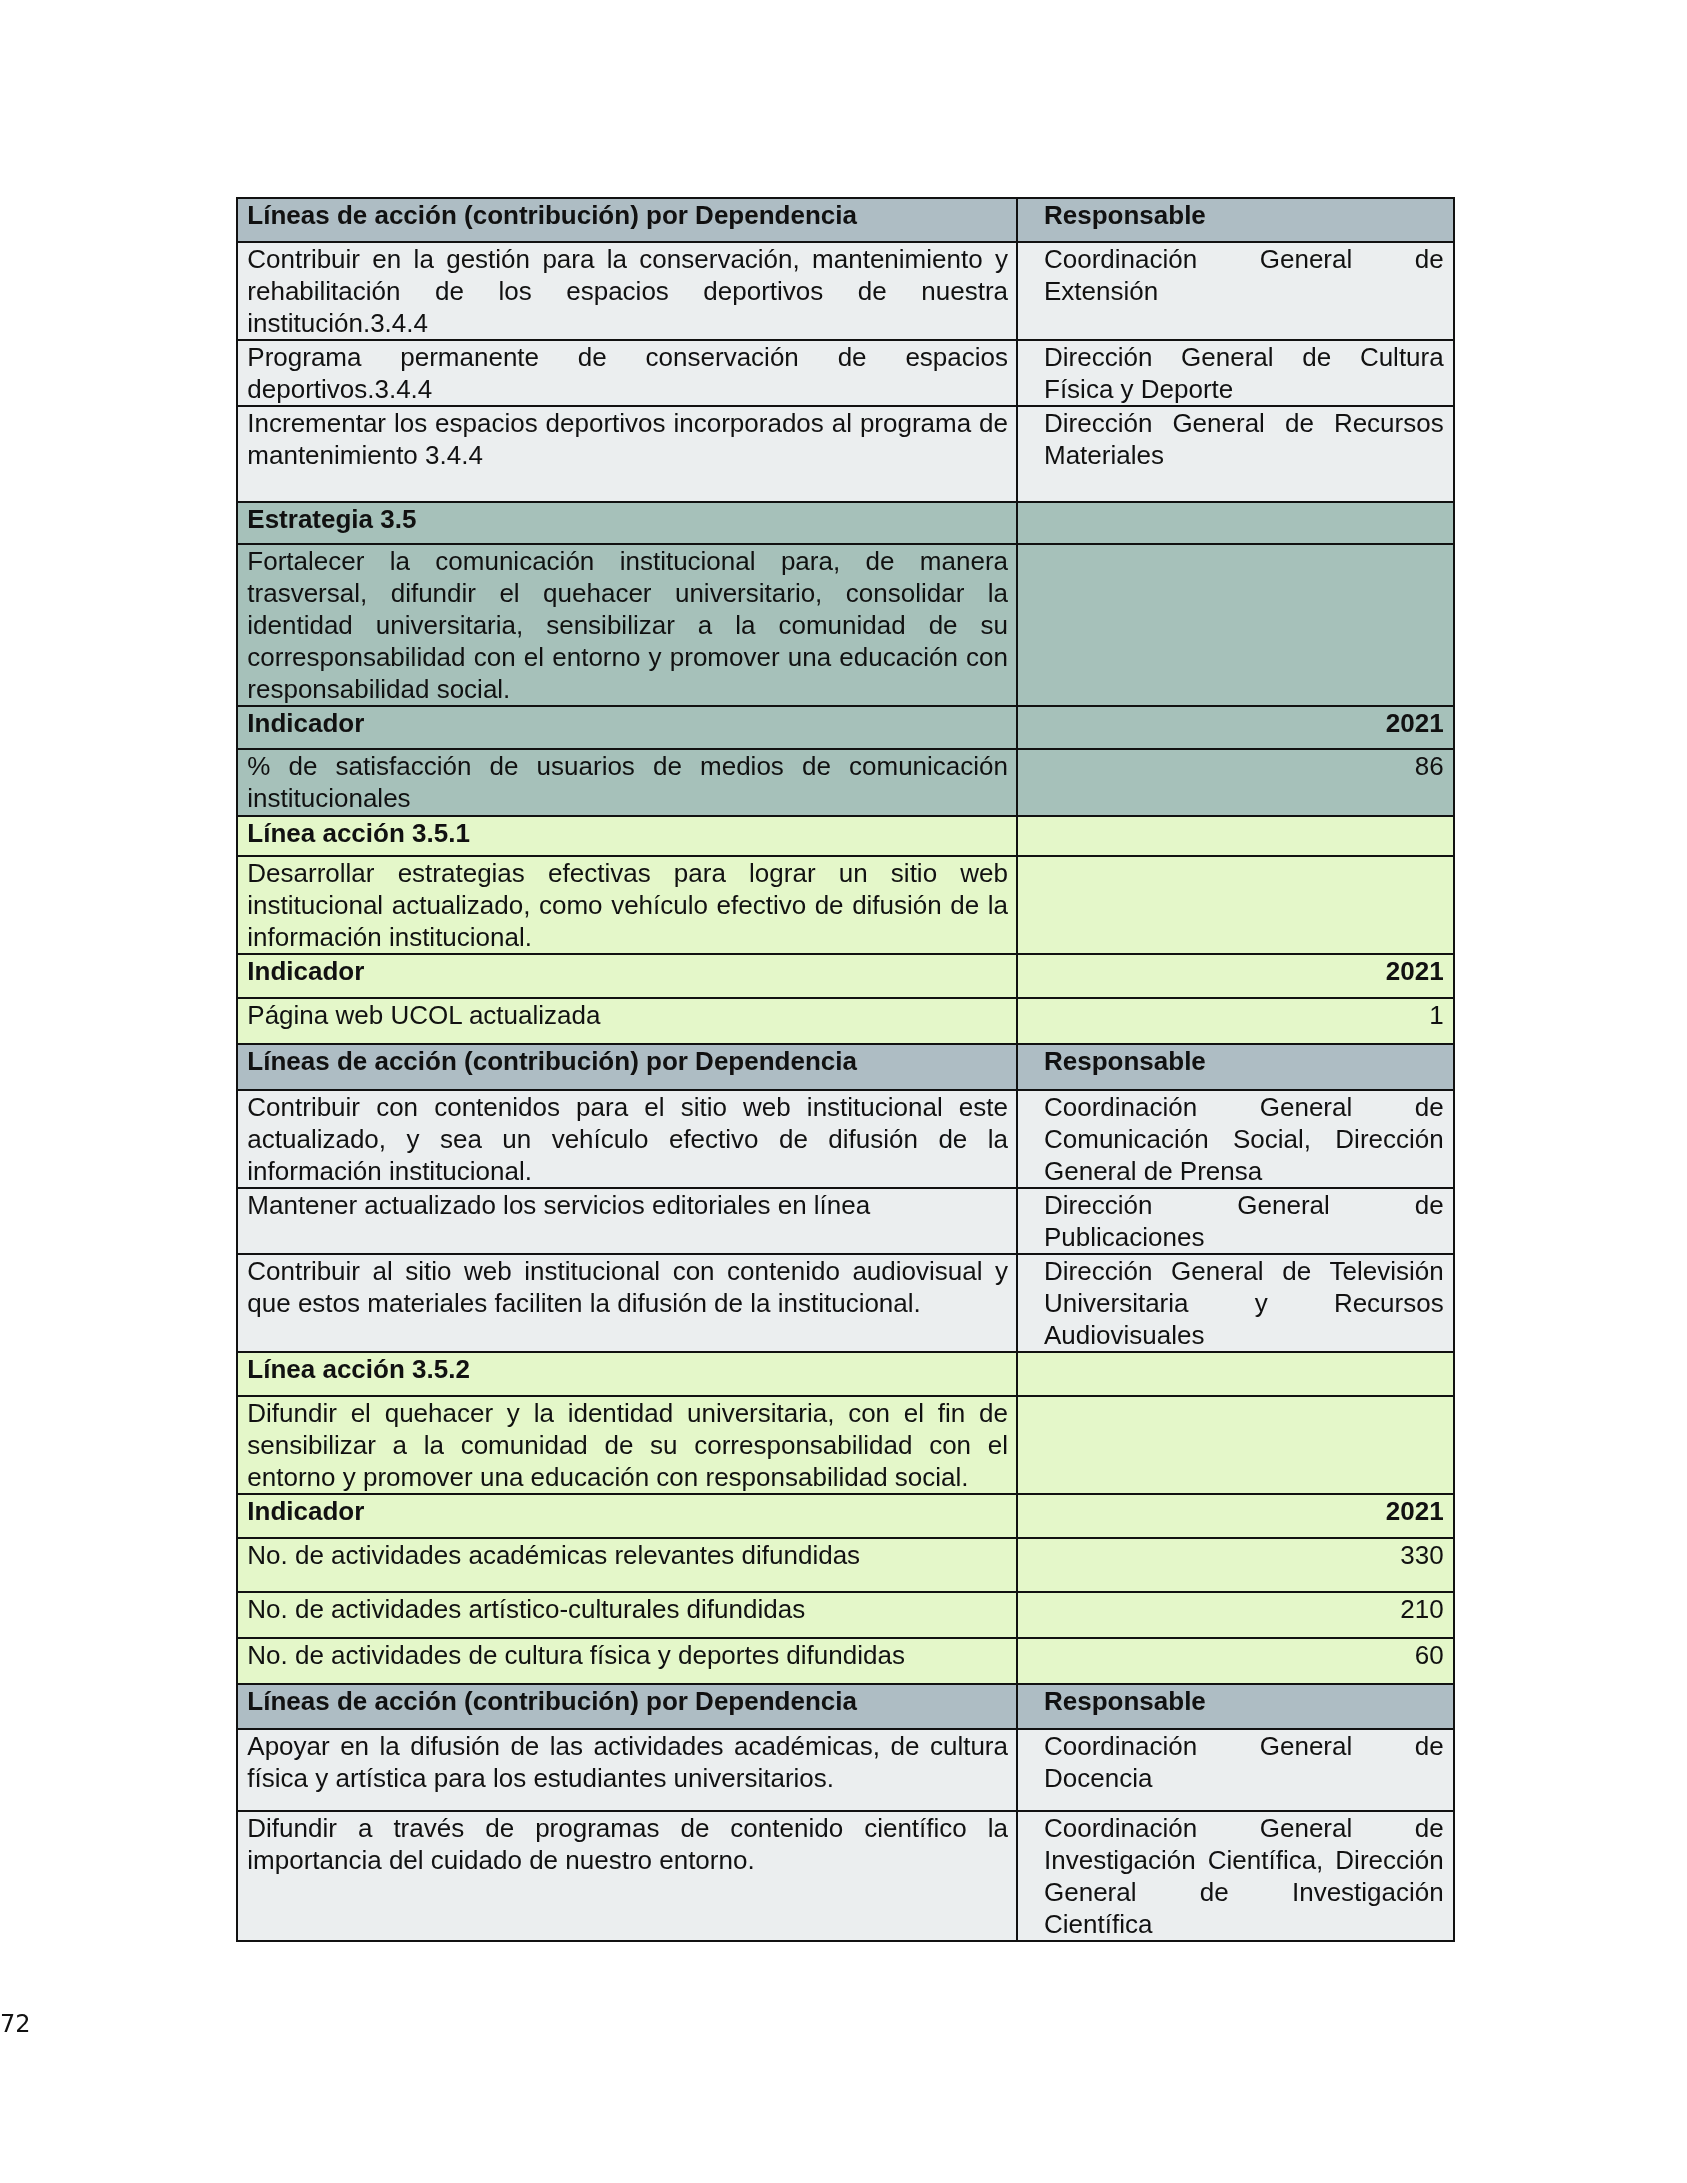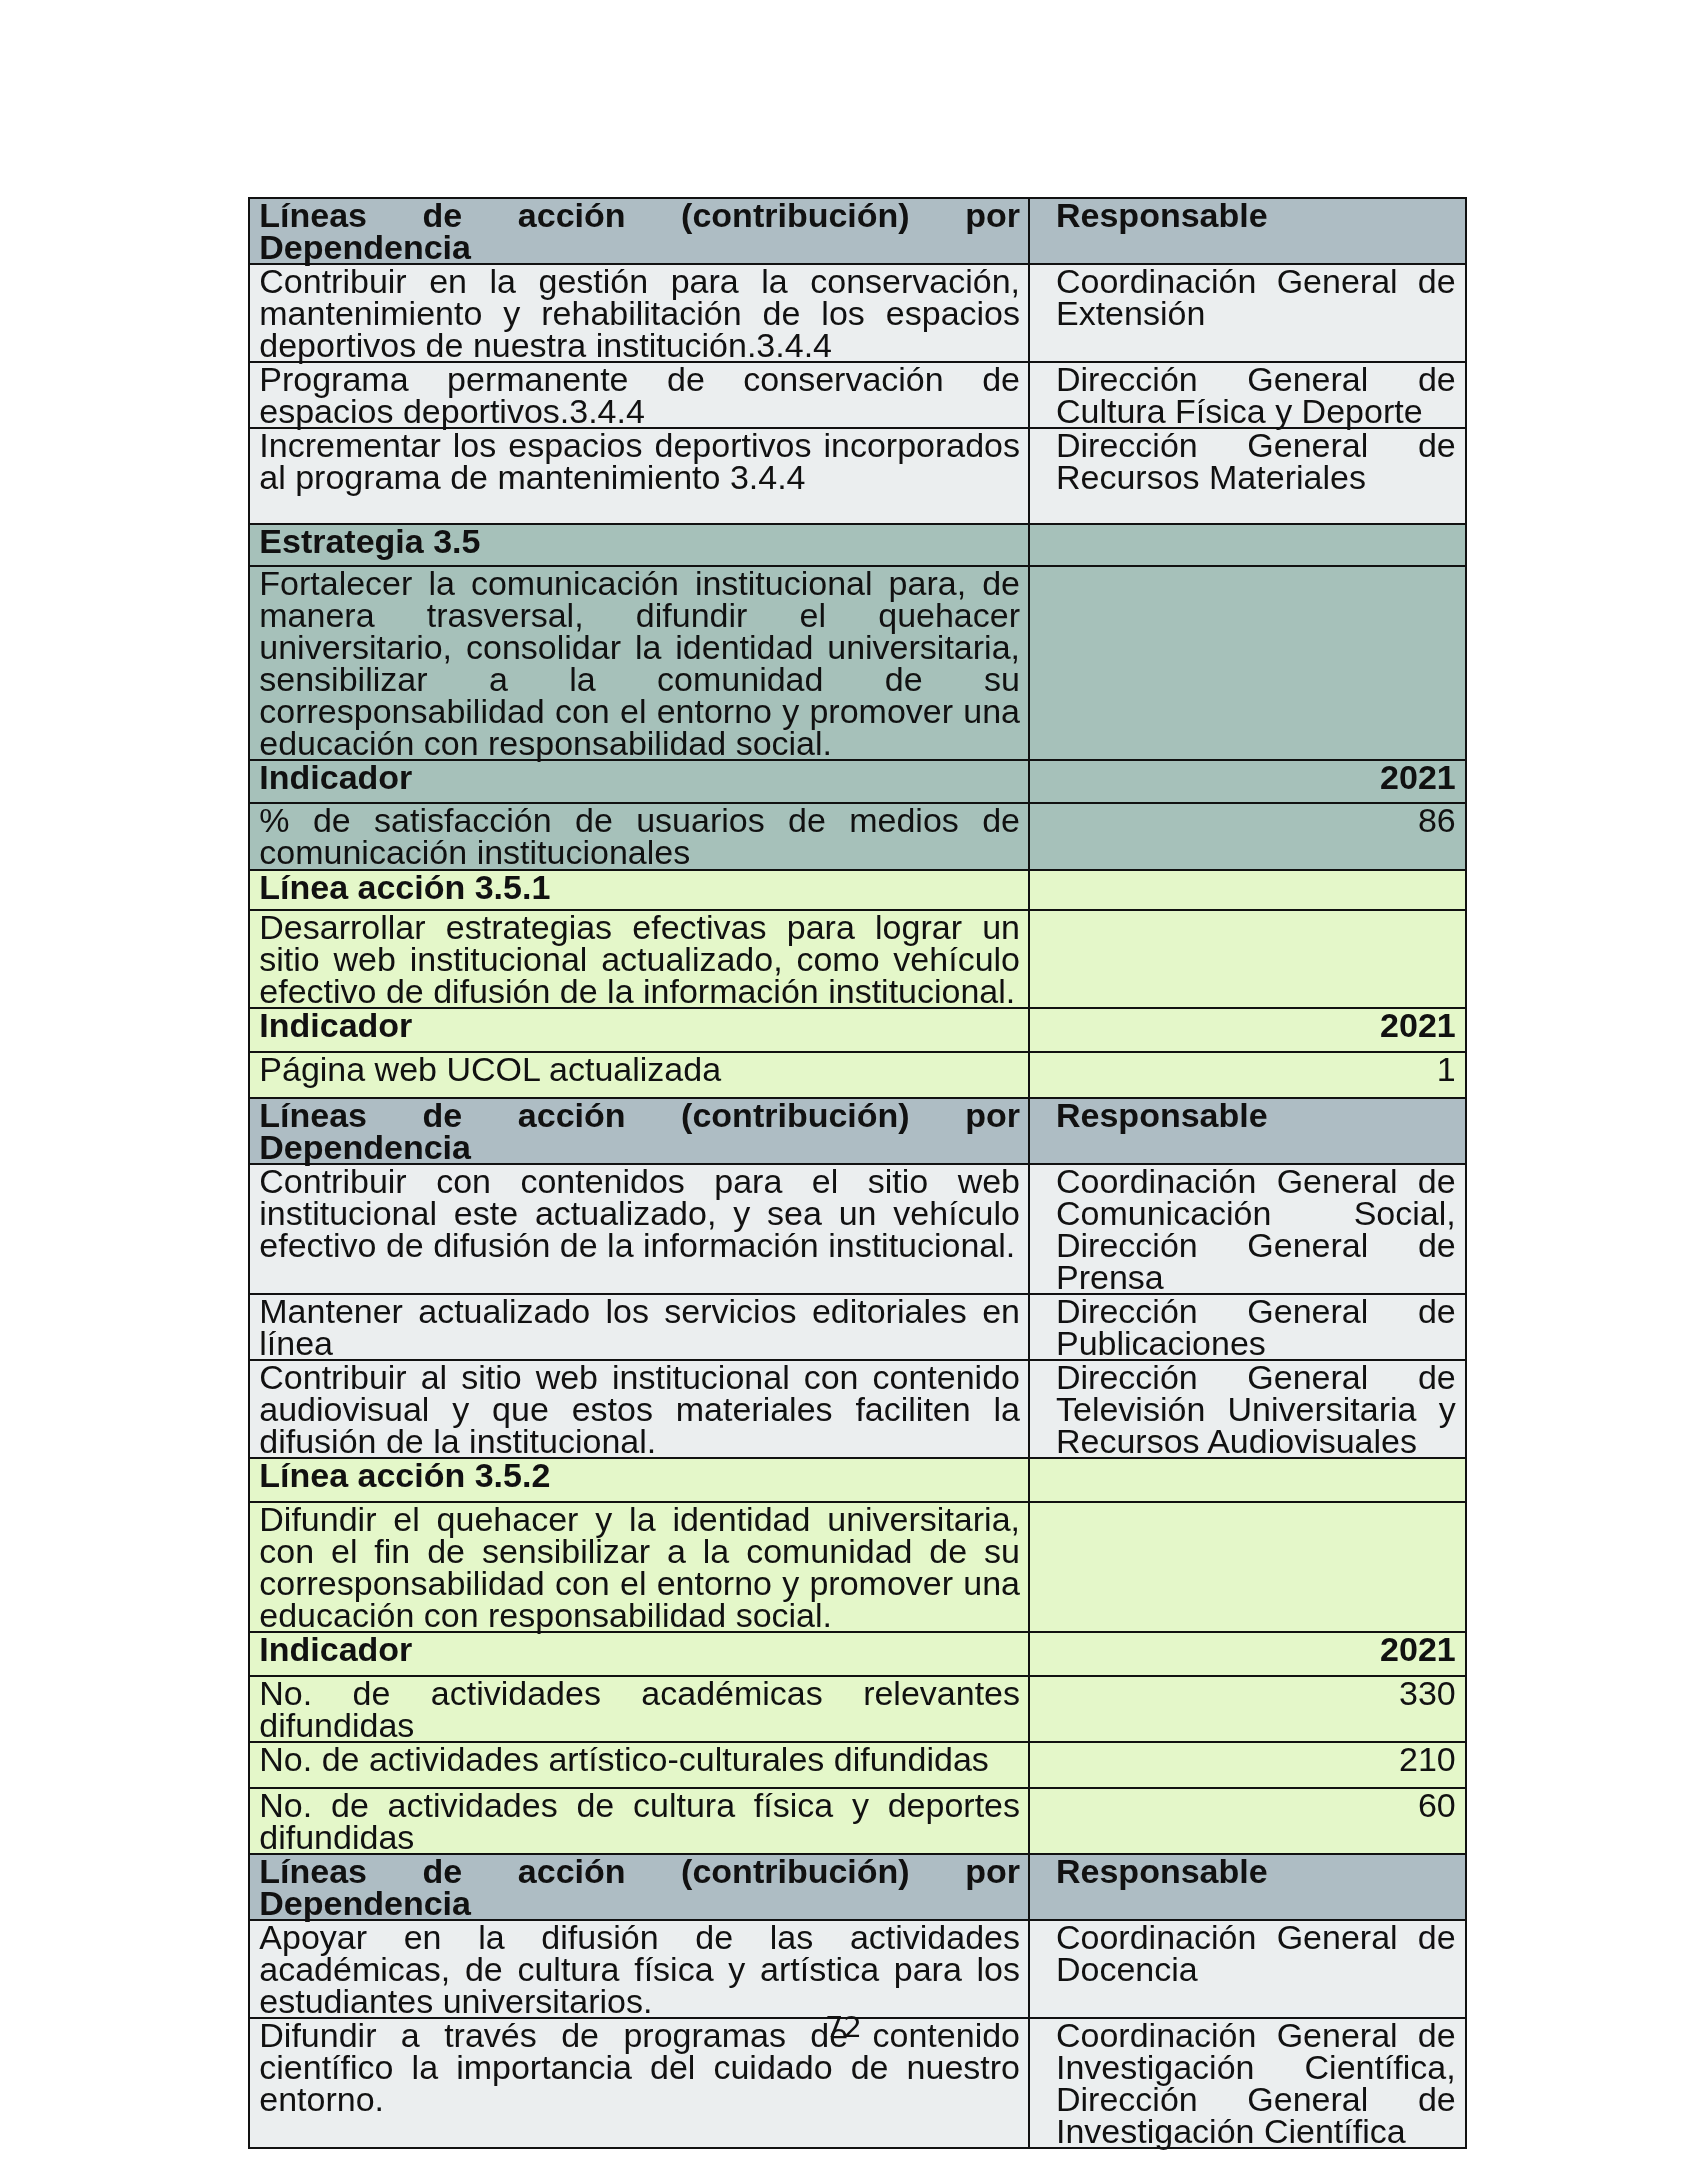--- a/index.html
+++ b/index.html
@@ -1,38 +1,38 @@
 <!DOCTYPE html>
 <html style="font-size:10.6px"><head>
 <meta charset="utf-8">
 <style>
   html, body { margin: 0; padding: 0; background: #ffffff; }
   body { width: 1687px; height: 2183px; position: relative; overflow: hidden;
          font-family: "Liberation Sans", sans-serif; color: #111111; }
   #doc-table {
     position: absolute; left: 236px; top: 197px; width: 1217px;
     border-collapse: collapse; table-layout: fixed;
-    font-size: 34px; line-height: 32px; margin-left: 12px;
+    font-size: 26px; line-height: 32px;
   }
   #doc-table col.c1 { width: 780px; }
   #doc-table col.c2 { width: 437px; }
   #doc-table td {
     border: 2px solid #111111; padding: 0 8px 0 9.3px; vertical-align: top;
     text-align: justify; text-align-last: left;
   }
   #doc-table td.c2 { padding-left: 26px; padding-right: 9.3px; }
   #doc-table td.num { text-align: right; text-align-last: right; }
   #doc-table td.bold { font-weight: bold; }
   tr.hdr td { background: #AEBDC4; }
   tr.plain td { background: #EBEEEF; }
   tr.teal td { background: #A6C1BA; }
   tr.green td { background: #E4F7C9; }
   #page-number {
-    position: absolute; left: 0; width: 1687px; top: 2010px; text-align: center;
-    font-family: "DejaVu Sans", sans-serif; font-size: 29px; color: #111111;
+    position: absolute; left: 0; width: 1687px; top: 2010px; text-align: left;
+    font-family: "DejaVu Sans", sans-serif; font-size: 24px; color: #111111;
   }
 </style>
 </head>
 <body>
 
 <table id="doc-table">
   <colgroup>
       <col class="c1">
       <col class="c2">
     </colgroup>

